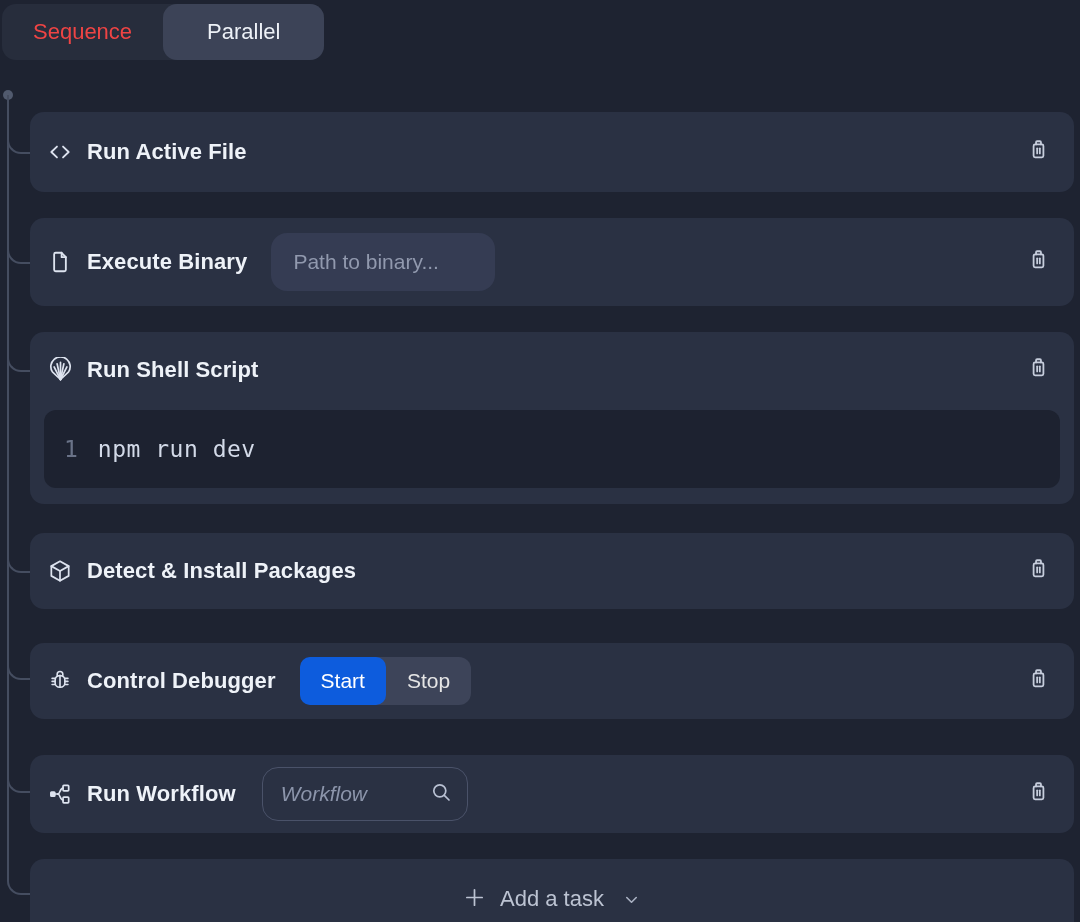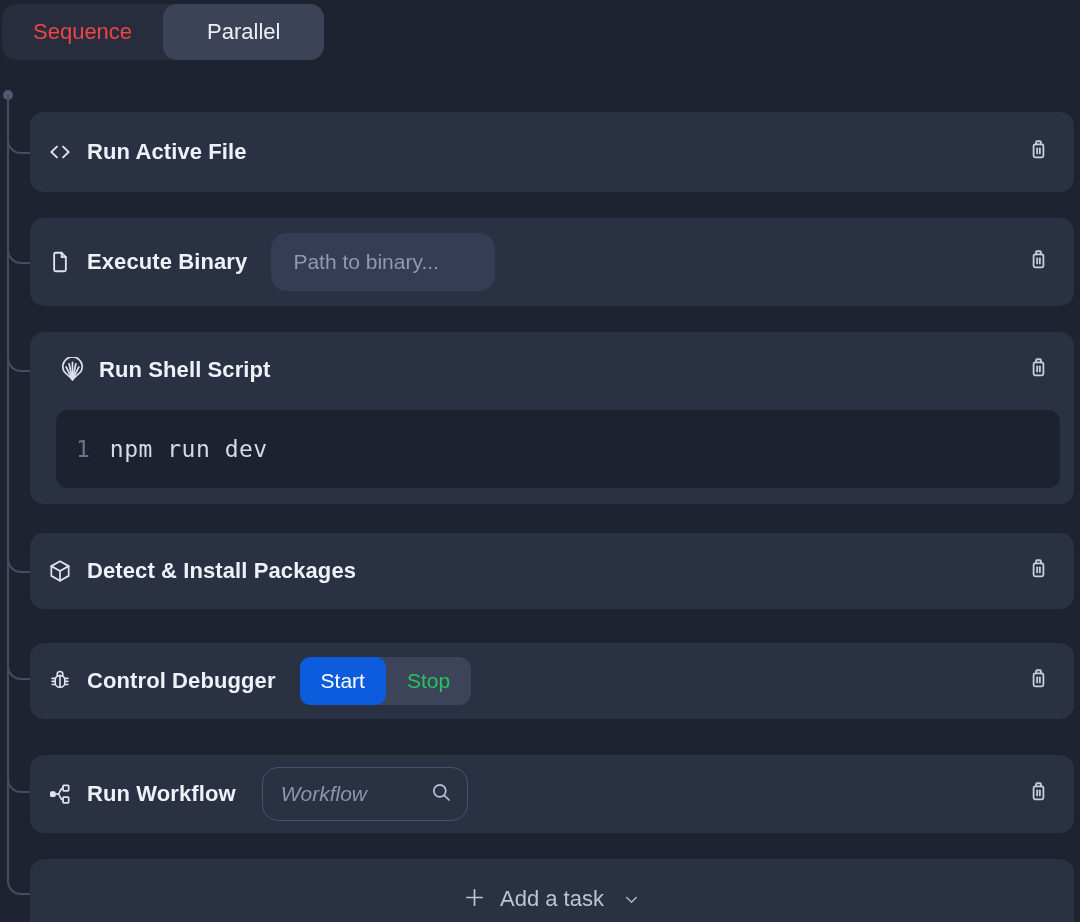--- a/index.html
+++ b/index.html
@@ -22,21 +22,21 @@
 
   
   .mode-toggle { position:relative; z-index:1; display:inline-flex;
                  margin:4px 0 0 2px; background:#272d3c; border-radius:14px; height:56px; }
   .mode-tab { display:flex; align-items:center; padding:0 31px; font-size:22px;
               color:#ef4444; border-radius:14px; cursor:pointer; }
   .mode-tab.selected { background:#3c4357; color:#edf1f7; padding:0 44px; }
 
   
   .stack { position:relative; z-index:1; margin:52px 6px 0 30px; }
-  .card { background:#2a3143; border-radius:14px;padding-left:12px; }
+  .card { background:#2a3143; border-radius:14px; }
   .card-row { display:flex; align-items:center; padding:0 20px 0 16px; }
   .h80 { height:80px; } .h88 { height:88px; } .h76 { height:76px; } .h78 { height:78px; }
   .m26 { margin-top:26px; } .m29 { margin-top:29px; } .m34 { margin-top:34px; } .m36 { margin-top:36px; }
 
   .task-icon { width:28px; height:28px; flex:0 0 28px; margin-right:13px;
                display:flex; align-items:center; justify-content:center; }
   .task-icon svg { display:block; }
   .task-title { font-size:22px; font-weight:600; color:#eef2f8; letter-spacing:.1px; white-space:nowrap; }
   .spacer { flex:1; }
 
@@ -55,21 +55,21 @@
   .code-editor { margin:2px 14px 0 14px; height:78px; background:#1d2230; border-radius:12px;
                  display:flex; align-items:center; padding:0 20px;
                  font-family:"DejaVu Sans Mono", monospace; font-size:23px; cursor:text; }
   .code-ln { color:#6a7388; margin-right:20px; }
   .code-text { color:#d3dae8; letter-spacing:.5px; }
 
   
   .debug-toggle { margin-left:24px; display:flex; align-items:center;
                   background:#3d4459; border-radius:12px; height:48px; }
   .seg-btn { border:none; background:transparent; height:48px; padding:0 21px;
-             font-family:"Liberation Sans", sans-serif; font-size:21px; color:#22c55e;
+             font-family:"Liberation Sans", sans-serif; font-size:21px; color:#e5e5e5;
              border-radius:10px; cursor:pointer; }
   .seg-btn.selected { background:#0d5cdd; color:#ffffff; }
 
   
   .wf-search { margin-left:26px; width:206px; height:54px; box-sizing:border-box;
                border:1.5px solid #4a5269; border-radius:16px;
                display:flex; align-items:center; padding:0 14px 0 16px; }
   .wf-input { flex:1; min-width:0; background:transparent; border:none; outline:none;
               font-family:"Liberation Sans", sans-serif; font-size:21px; color:#eab308;font-style:italic; }
   .wf-input::placeholder { color:#8c95ab; }

